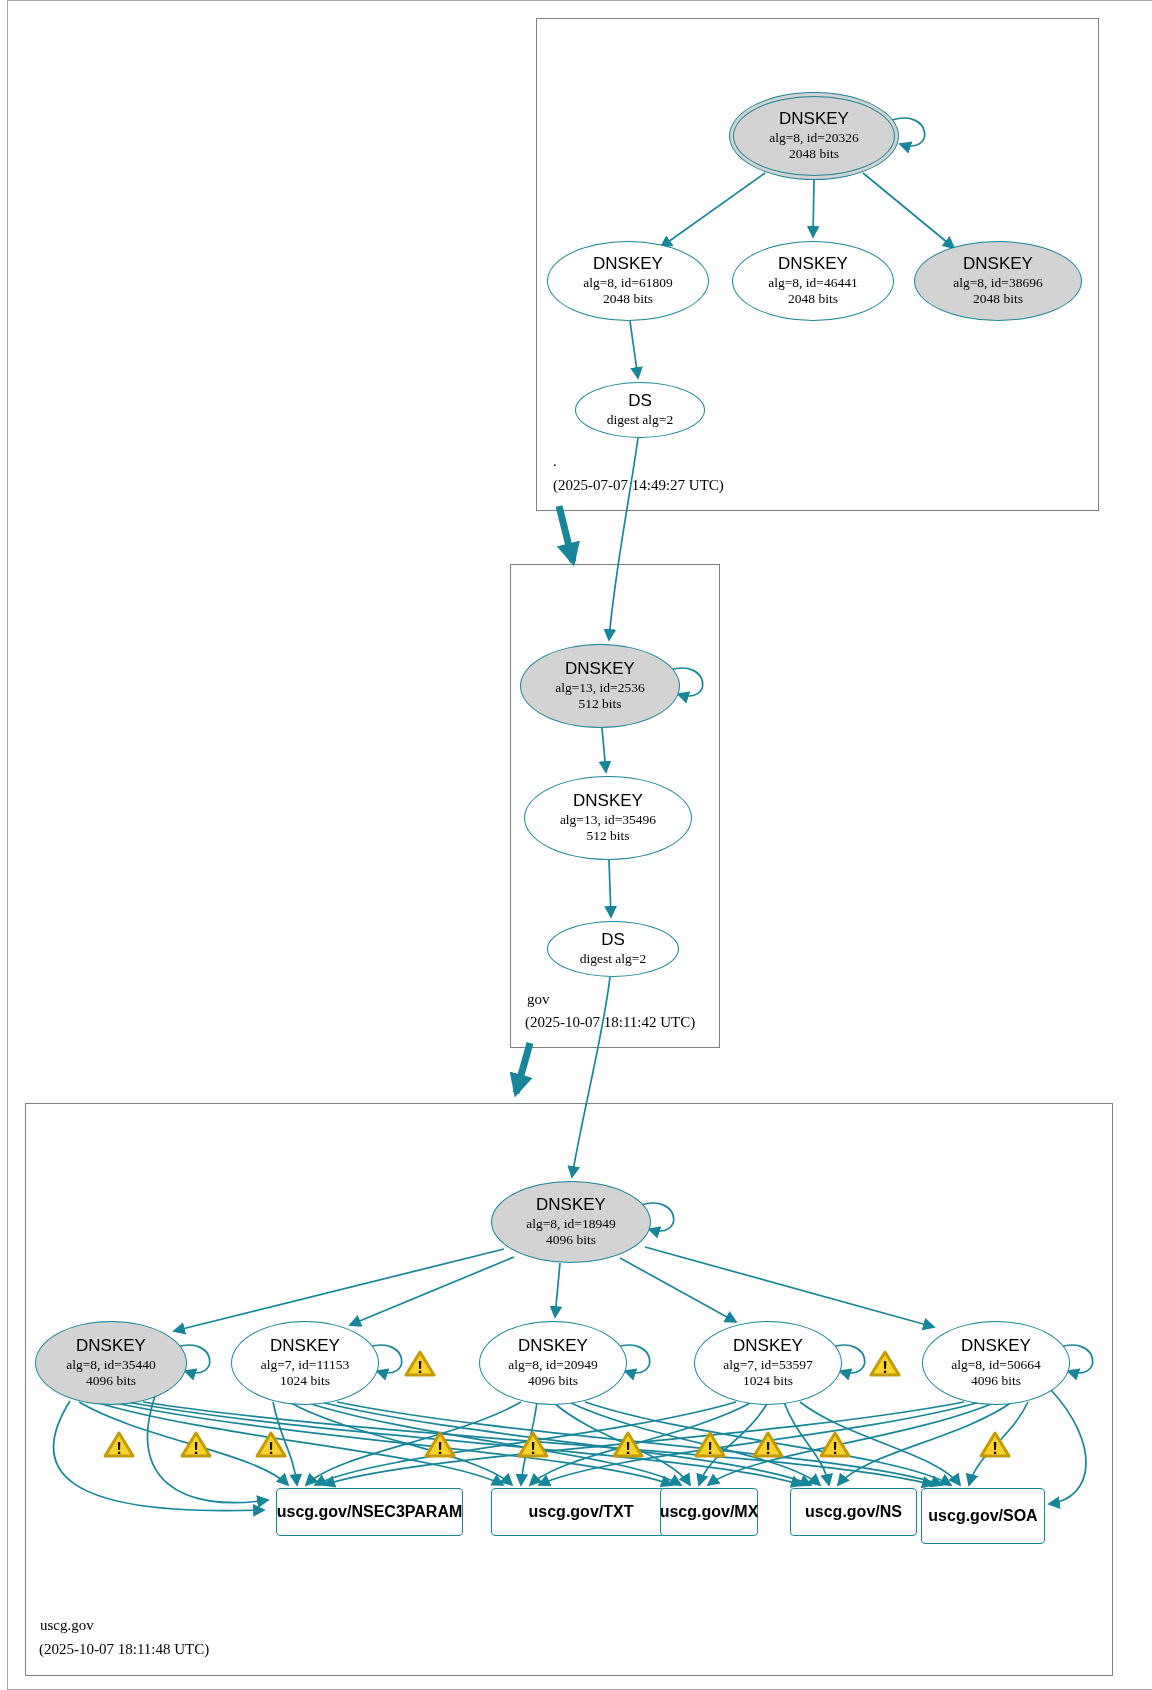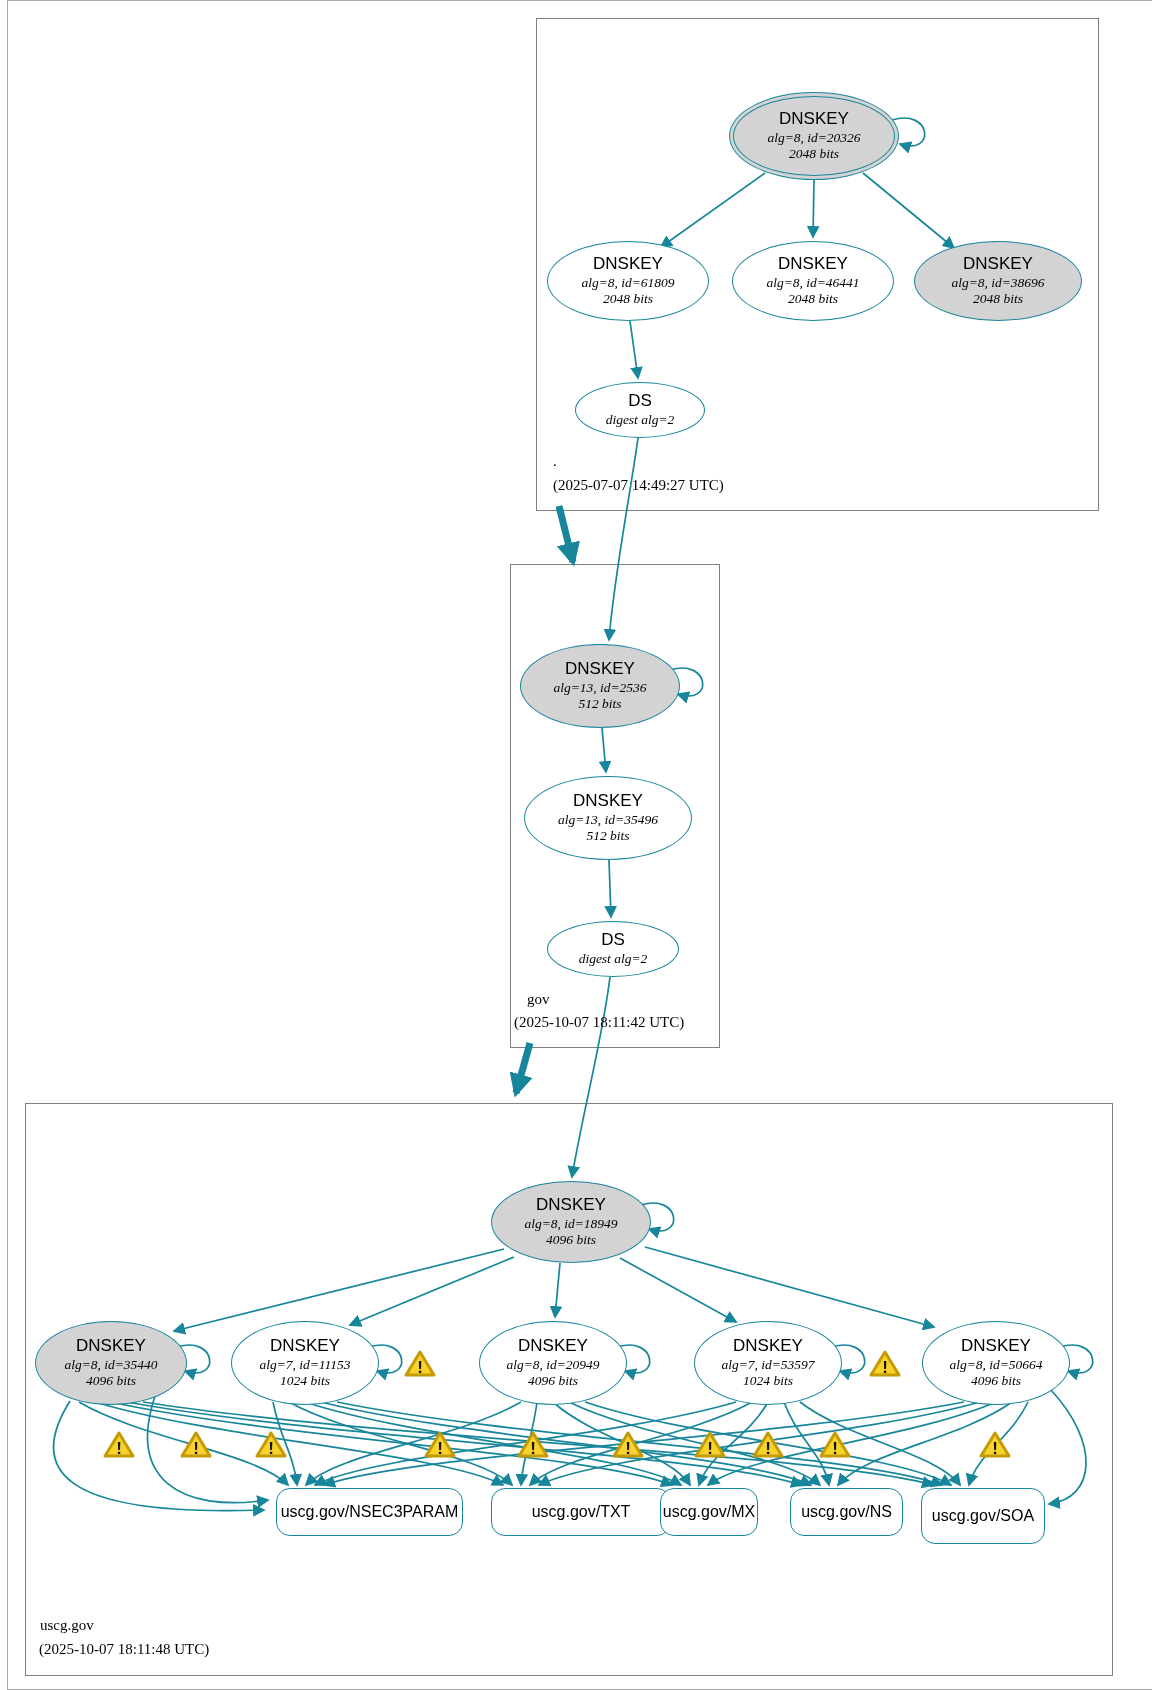--- a/index.html
+++ b/index.html
@@ -11,24 +11,24 @@
   .zlabel { position:absolute; z-index:4; font-family:"Liberation Serif",serif;
             font-size:15px; color:#000; white-space:nowrap; }
   svg.edges { position:absolute; left:0; top:0; z-index:1; }
   .node { position:absolute; z-index:2; display:flex; flex-direction:column; align-items:center;
           justify-content:center; text-align:center; background:#fff;
           border:1.7px solid var(--teal); border-radius:50%; line-height:1.22; box-sizing:border-box; }
   .node.secure { background:var(--gray-fill); }
   .node.ksk::after { content:""; position:absolute; inset:3px; border:1.7px solid var(--teal);
           border-radius:50%; pointer-events:none; }
   .nt { font-size:17px; color:#000; }
-  .nd { font-family:"Liberation Serif",serif; font-size:13.5px; color:#000;font-style:italic; }
+  .nd { font-family:"Liberation Serif",serif; font-size:13.5px; color:#000; }
   .rr { position:absolute; z-index:2; display:flex; align-items:center; justify-content:center;
-        background:#fff; border:1.8px solid var(--teal); border-radius:14px;
-        font-size:16px; color:#000; box-sizing:border-box; }
+        background:#fff; border:1.8px solid var(--teal); border-radius:4px;
+        font-size:16px; color:#000; box-sizing:border-box;font-weight:bold; }
   .warn { position:absolute; z-index:3; width:32px; height:29px; }
   .warn svg { display:block; width:100%; height:100%; }
 </style>
 </head>
 <body>
 
 <div id="canvas">
 
   <div class="zone" style="left:528px;top:17px;width:561px;height:491px"></div>
   <div class="zone" style="left:502px;top:563px;width:208px;height:482px"></div>
@@ -131,21 +131,21 @@
   <div class="node" style="left:516px;top:775px;width:168px;height:84px">
     <div class="nt">DNSKEY</div>
     <div class="nd">alg=13, id=35496</div>
     <div class="nd">512 bits</div>
   </div>
   <div class="node" style="left:539px;top:920px;width:132px;height:56px">
     <div class="nt">DS</div>
     <div class="nd">digest alg=2</div>
   </div>
   <div class="zlabel" style="left:519px;top:990px">gov</div>
-  <div class="zlabel" style="left:506px;top:1013px">(2025-10-07 18:11:42 UTC)</div>
+  <div class="zlabel" style="left:517px;top:1013px">(2025-10-07 18:11:42 UTC)</div>
 
   <div class="node secure" style="left:483px;top:1180px;width:160px;height:82px">
     <div class="nt">DNSKEY</div>
     <div class="nd">alg=8, id=18949</div>
     <div class="nd">4096 bits</div>
   </div>
   <div class="node secure" style="left:27px;top:1320px;width:152px;height:84px">
     <div class="nt">DNSKEY</div>
     <div class="nd">alg=8, id=35440</div>
     <div class="nd">4096 bits</div>
@@ -173,21 +173,21 @@
 
   <div class="rr" style="left:268px;top:1487px;width:187px;height:48px">
     <span>uscg.gov/NSEC3PARAM</span>
   </div>
   <div class="rr" style="left:483px;top:1487px;width:180px;height:48px">
     <span>uscg.gov/TXT</span>
   </div>
   <div class="rr" style="left:652px;top:1487px;width:98px;height:48px">
     <span>uscg.gov/MX</span>
   </div>
-  <div class="rr" style="left:782px;top:1487px;width:113px;height:48px">
+  <div class="rr" style="left:782px;top:1487px;width:127px;height:48px">
     <span>uscg.gov/NS</span>
   </div>
   <div class="rr" style="left:913px;top:1487px;width:124px;height:56px">
     <span>uscg.gov/SOA</span>
   </div>
 
   <div class="zlabel" style="left:32px;top:1616px">uscg.gov</div>
   <div class="zlabel" style="left:31px;top:1640px">(2025-10-07 18:11:48 UTC)</div>
 
   <div class="warn" style="left:396px;top:1348px">

